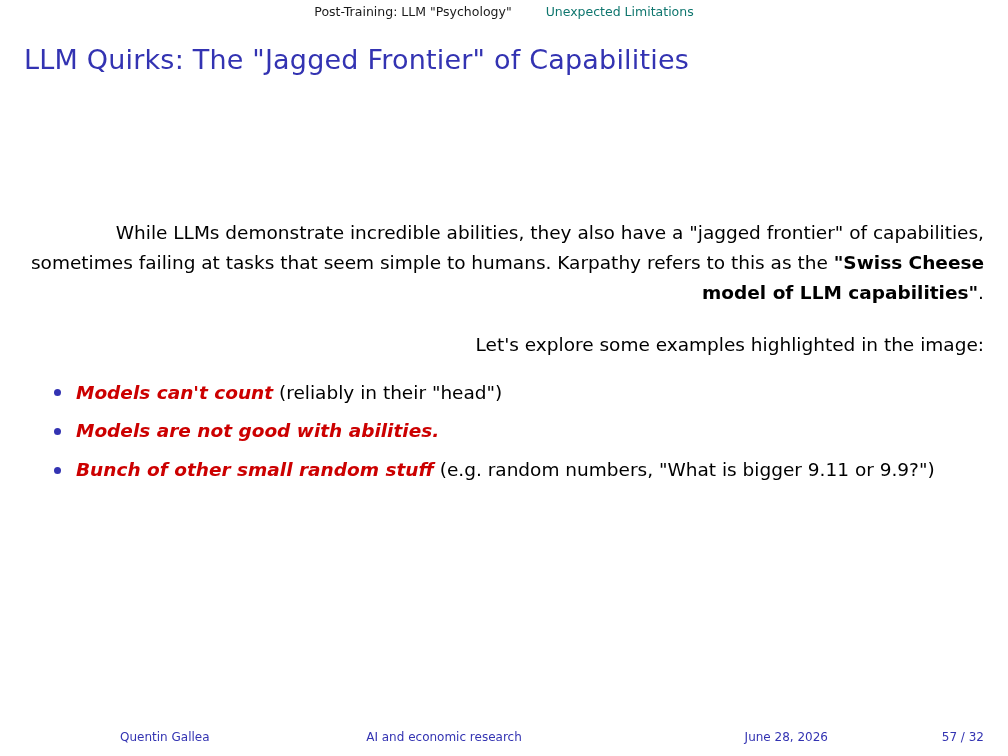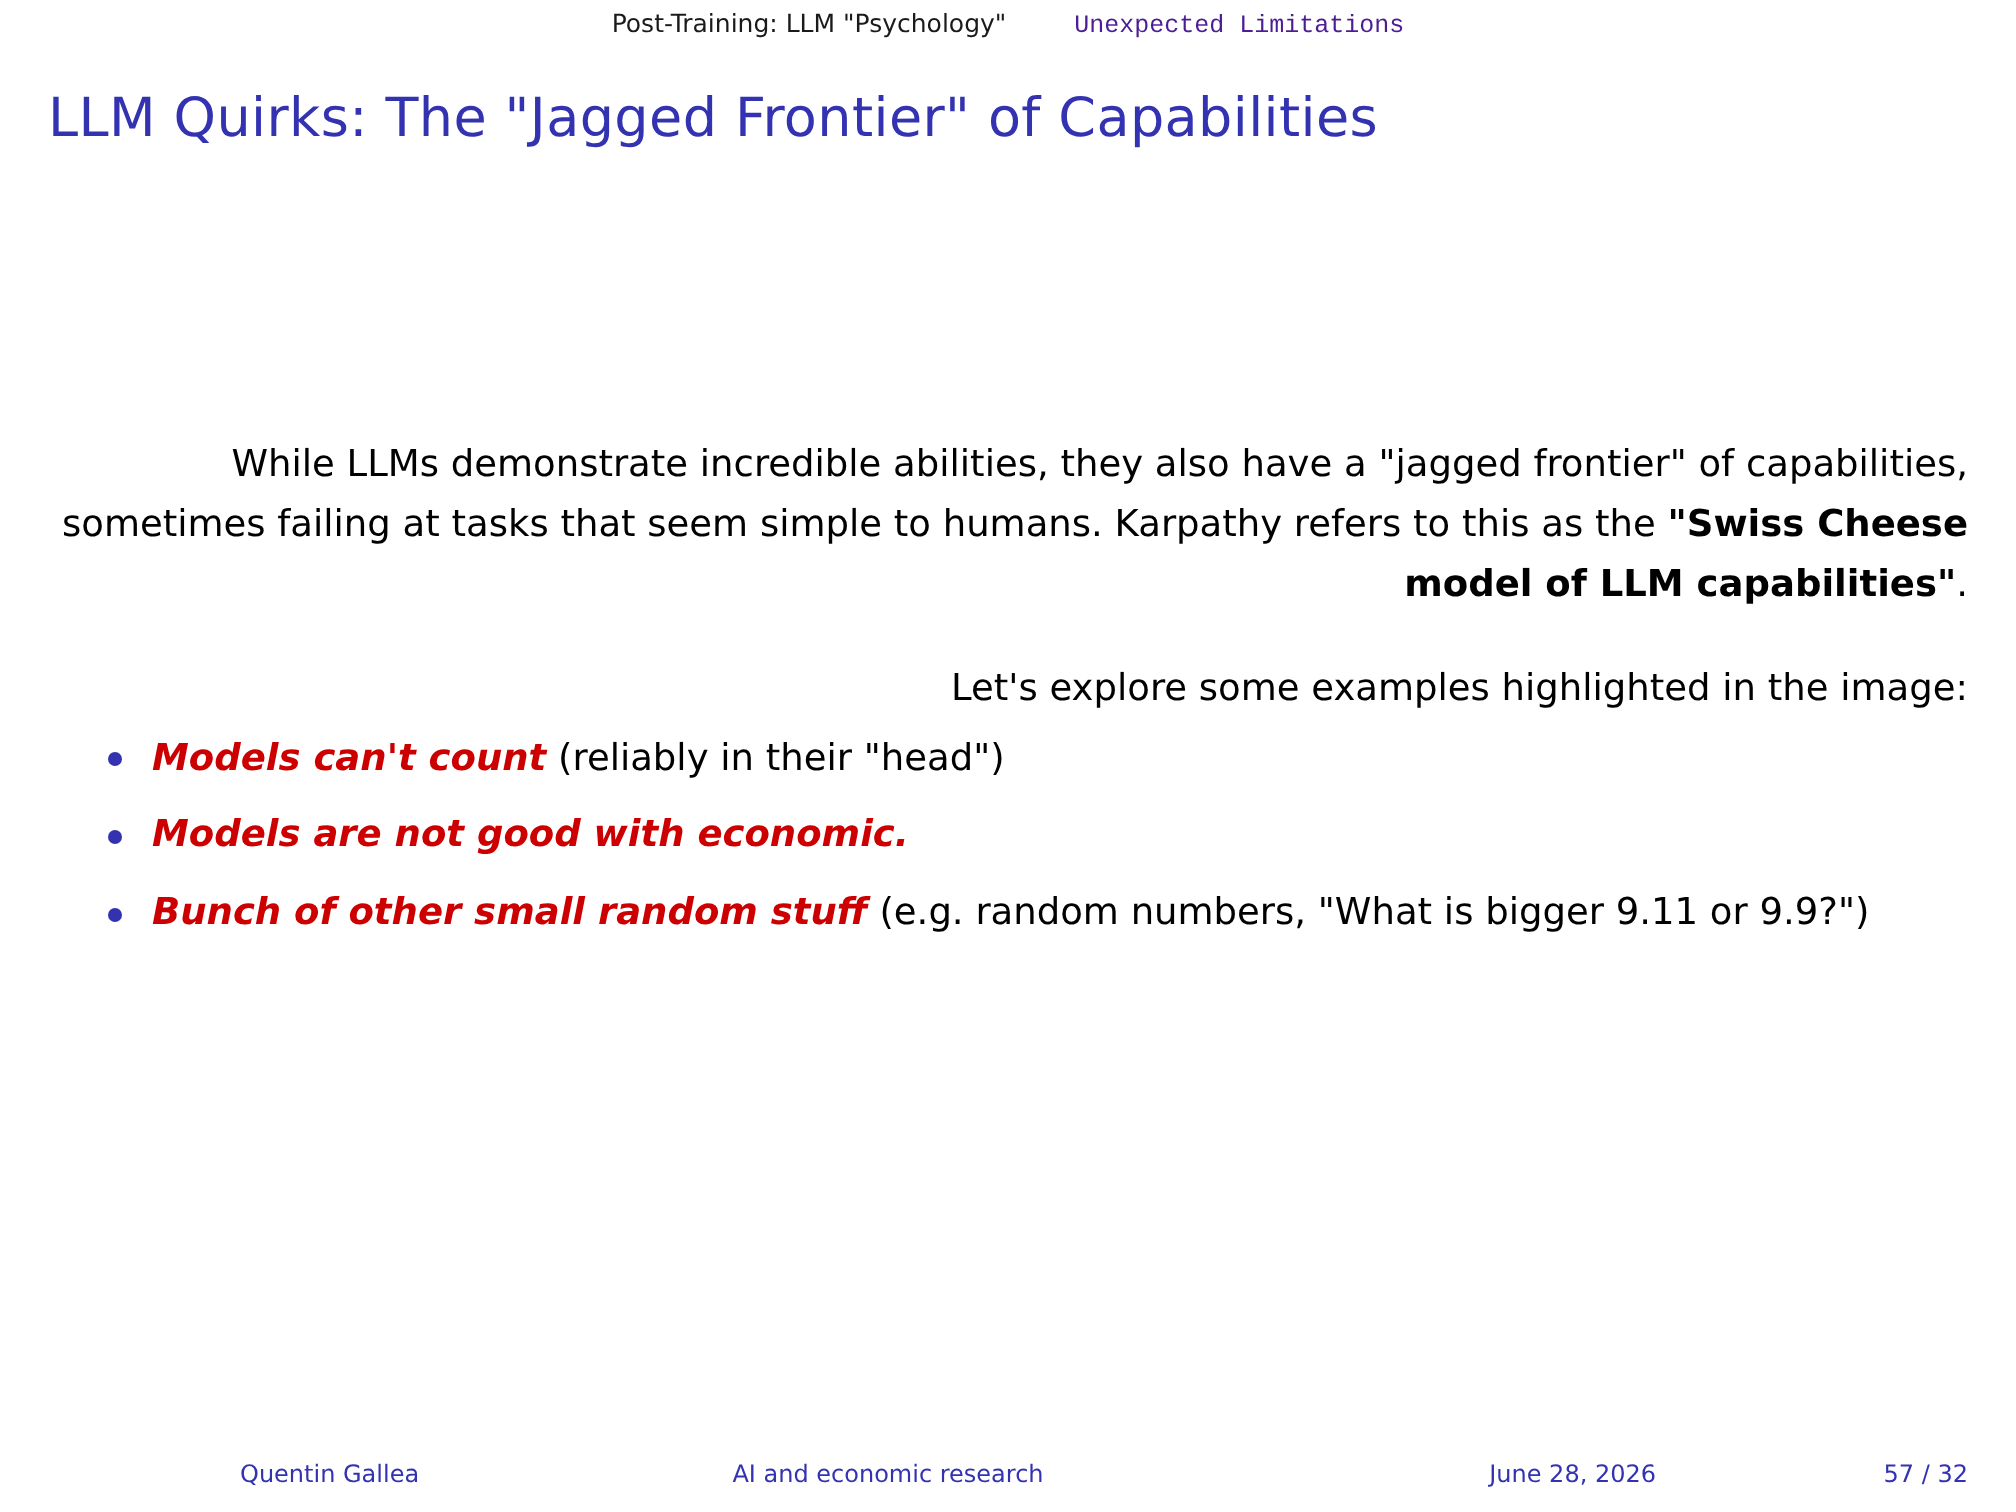--- a/index.html
+++ b/index.html
@@ -30,22 +30,21 @@
     width: 1008px;
     text-align: center;
     font-size: 12.5px;
     color: #1a1a1a;
     white-space: nowrap;
   }
   .header .sec {
     margin-right: 34px;
   }
   .header .subsec {
-    color: #4c1d95;
-    font-family: Liberation Mono, monospace;
+    color: #0f766e;
   }
 
   
   .title {
     position: absolute;
     top: 44px;
     left: 24px;
     font-size: 27px;
     color: #3333b2;
     letter-spacing: 0.2px;
@@ -60,21 +59,21 @@
     width: 960px;
     font-size: 18.5px;
     line-height: 1.62;
     color: #000000;
   }
   .para {
     margin: 0 0 22px 0;
     text-align: right;
   }
   .para.tight {
-    margin-bottom: 5px;
+    margin-bottom: 18px;
   }
   .bold {
     font-weight: bold;
   }
 
   
   ul.bullets {
     list-style: none;
     margin: 0;
     padding: 0;
@@ -146,21 +145,21 @@
 
     <p class="para tight">Let's explore some examples highlighted in the image:</p>
 
     <ul class="bullets">
       <li>
         <span class="dot"></span>
         <span class="hl">Models can't count</span><span> (reliably in their "head")</span>
       </li>
       <li>
         <span class="dot"></span>
-        <span class="hl">Models are not good with economic.</span><span></span>
+        <span class="hl">Models are not good with abilities.</span><span></span>
       </li>
       <li>
         <span class="dot"></span>
         <span class="hl">Bunch of other small random stuff</span><span> (e.g. random numbers, "What is bigger 9.11 or 9.9?")</span>
       </li>
     </ul>
 
   </div>
 
   <div class="footer">

